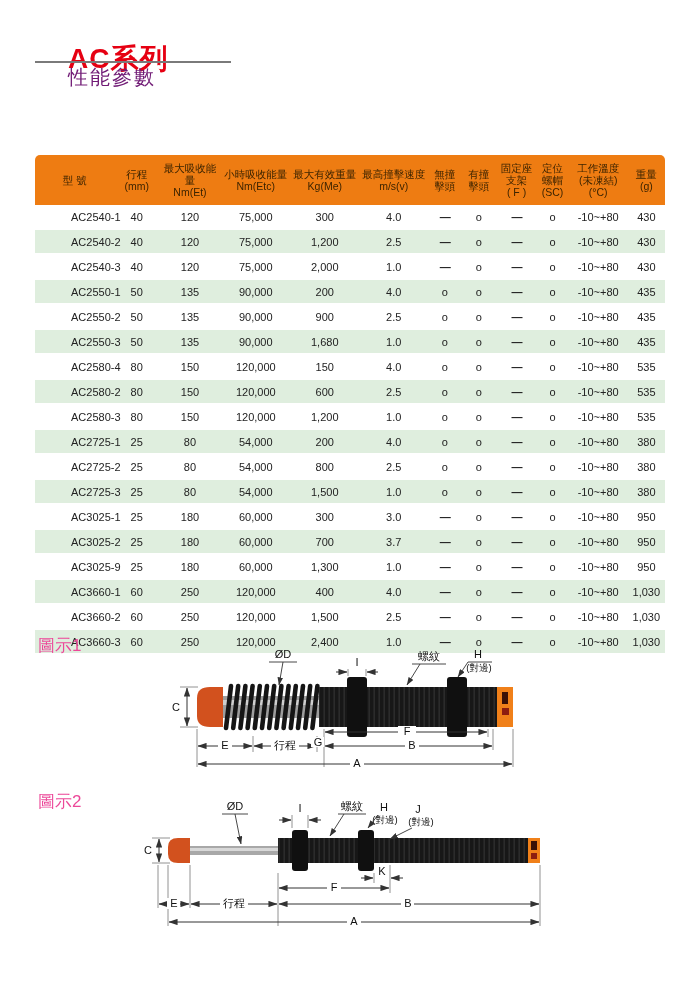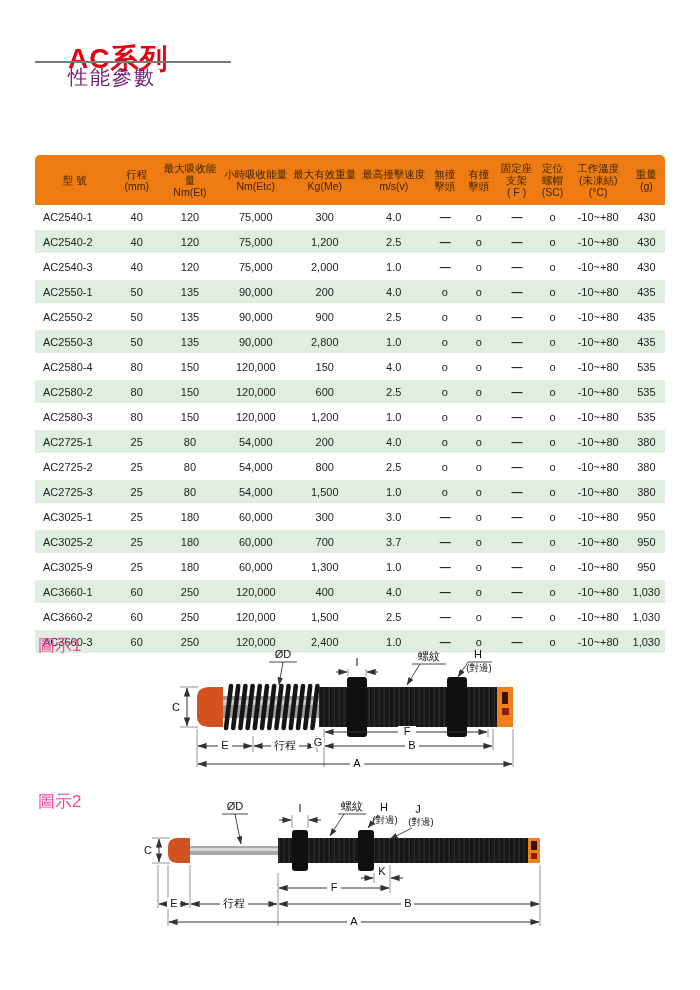--- a/index.html
+++ b/index.html
@@ -22,21 +22,21 @@
     grid-template-columns:12.6% 7.1% 9.8% 11.1% 10.8% 11.1% 5.1% 5.7% 6.3% 5.1% 9.4% 5.9%;
   }
   .thead{
     background:var(--header-orange);color:#3d2400;height:50px;
     border-radius:5px 5px 0 0;align-items:center;
   }
   .th{font-size:10.5px;line-height:12px;text-align:center;}
   .trow{height:23px;align-items:center;background:#fff;border-bottom:2px solid #fff;}
   .trow:nth-child(even){background:var(--row-green);}
   .td{font-size:11px;text-align:center;white-space:nowrap;}
-  .td.model{text-align:left;padding-left:8px;}
+  .td.model{text-align:left;padding-left:8px;margin-left:28px;}
   .td.dash{font-weight:700;letter-spacing:-1px;}
 
   
   .fig-label{position:absolute;left:38px;font-size:17px;color:#ec4899;font-weight:500;}
   #fig1-label{top:634px;}
   #fig2-label{top:790px;}
   .figsvg{position:absolute;overflow:visible;}
   #fig1{left:140px;top:634px;width:400px;height:148px;}
   #fig2{left:140px;top:798px;width:420px;height:140px;}
   .dim{stroke:#333;stroke-width:1;fill:none;}
@@ -175,21 +175,21 @@
         <div class="td dash">—</div>
         <div class="td">o</div>
         <div class="td">-10~+80</div>
         <div class="td">435</div>
       </div>
       <div class="trow">
         <div class="td model">AC2550-3</div>
         <div class="td">50</div>
         <div class="td">135</div>
         <div class="td">90,000</div>
-        <div class="td">2,800</div>
+        <div class="td">1,680</div>
         <div class="td">1.0</div>
         <div class="td">o</div>
         <div class="td">o</div>
         <div class="td dash">—</div>
         <div class="td">o</div>
         <div class="td">-10~+80</div>
         <div class="td">435</div>
       </div>
       <div class="trow">
         <div class="td model">AC2580-4</div>

